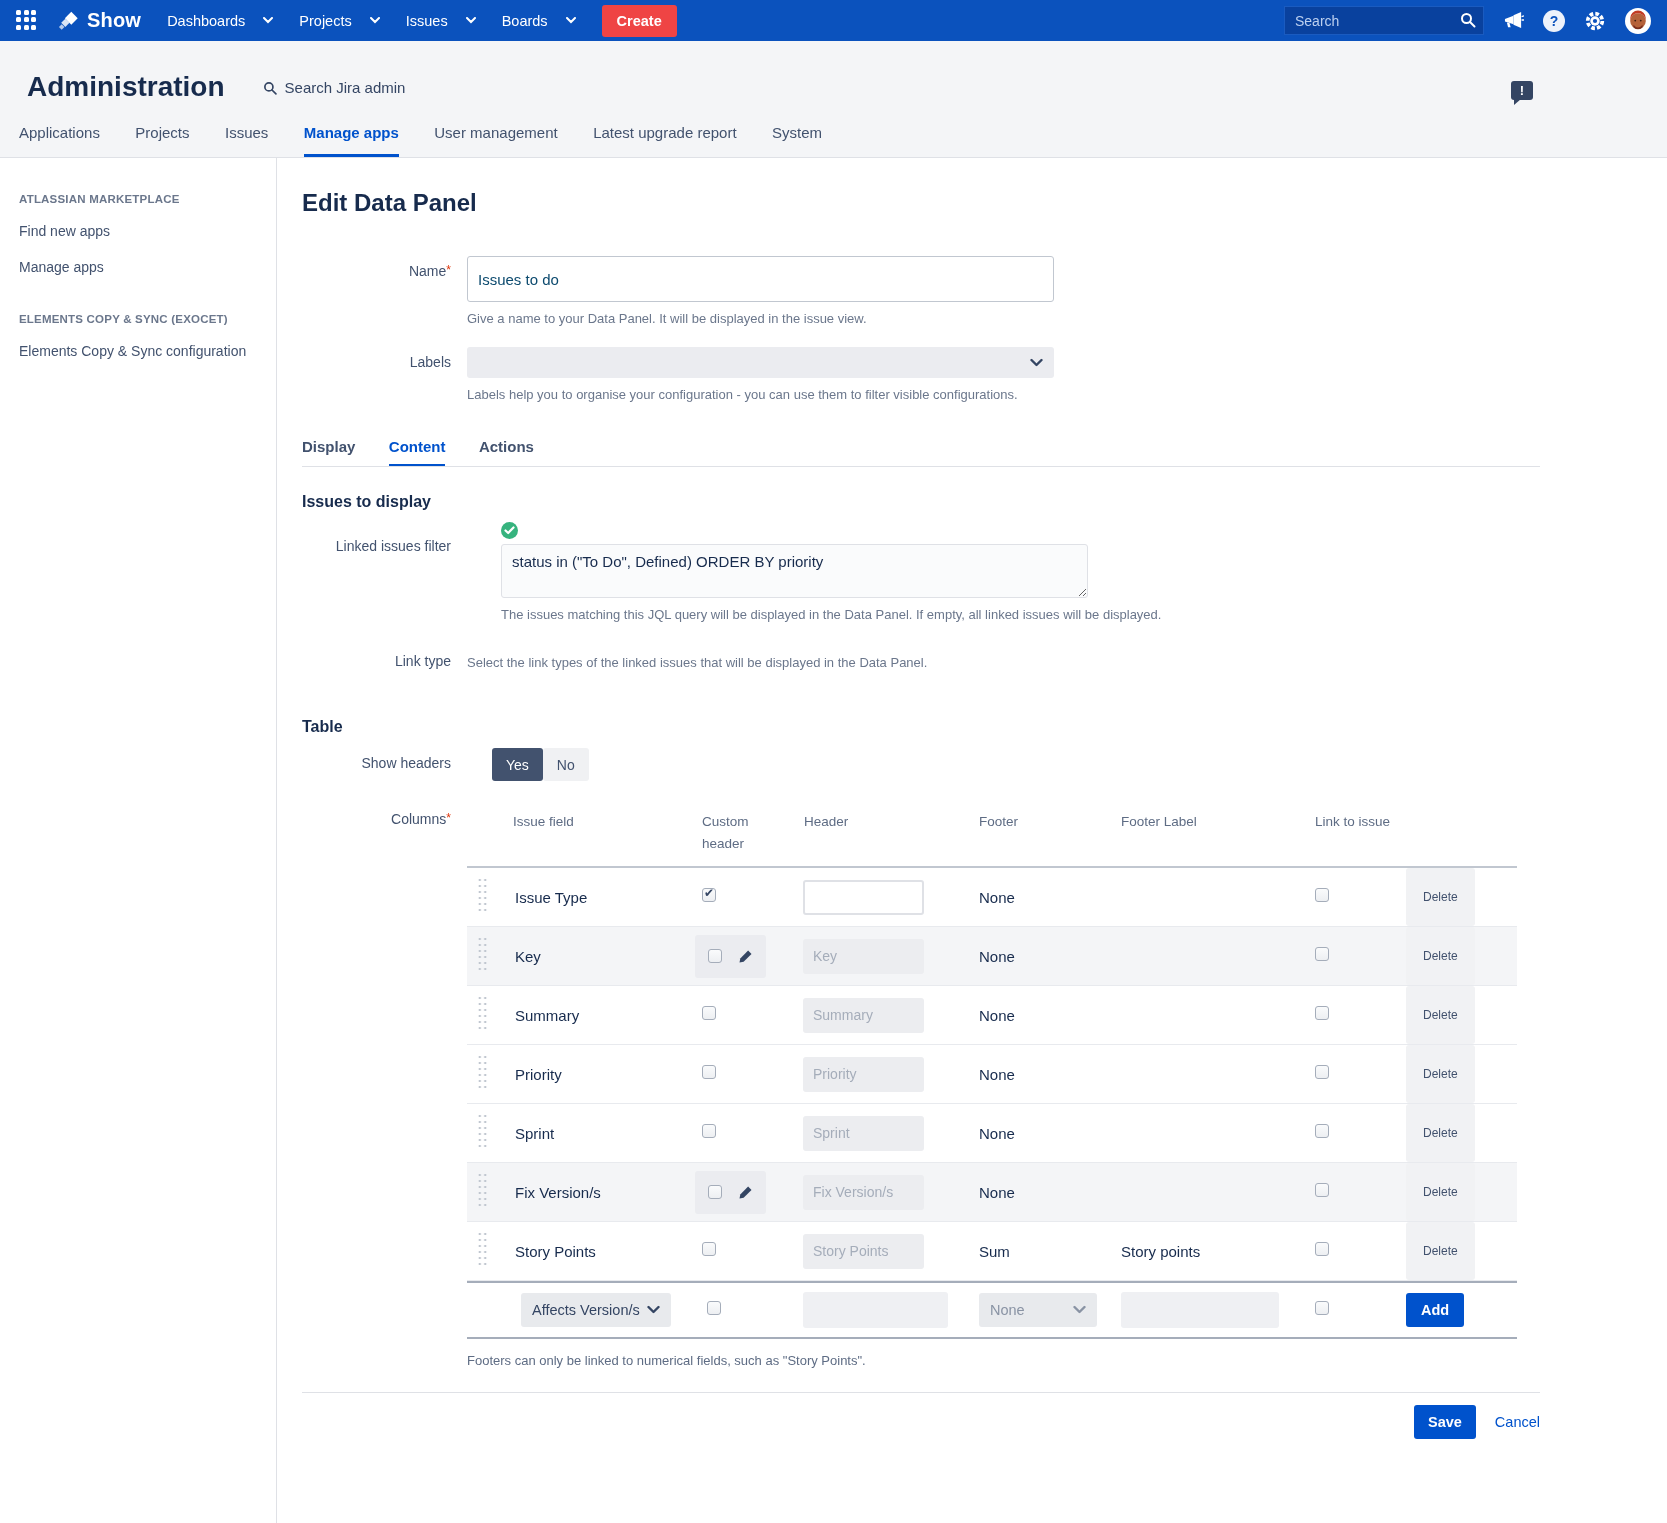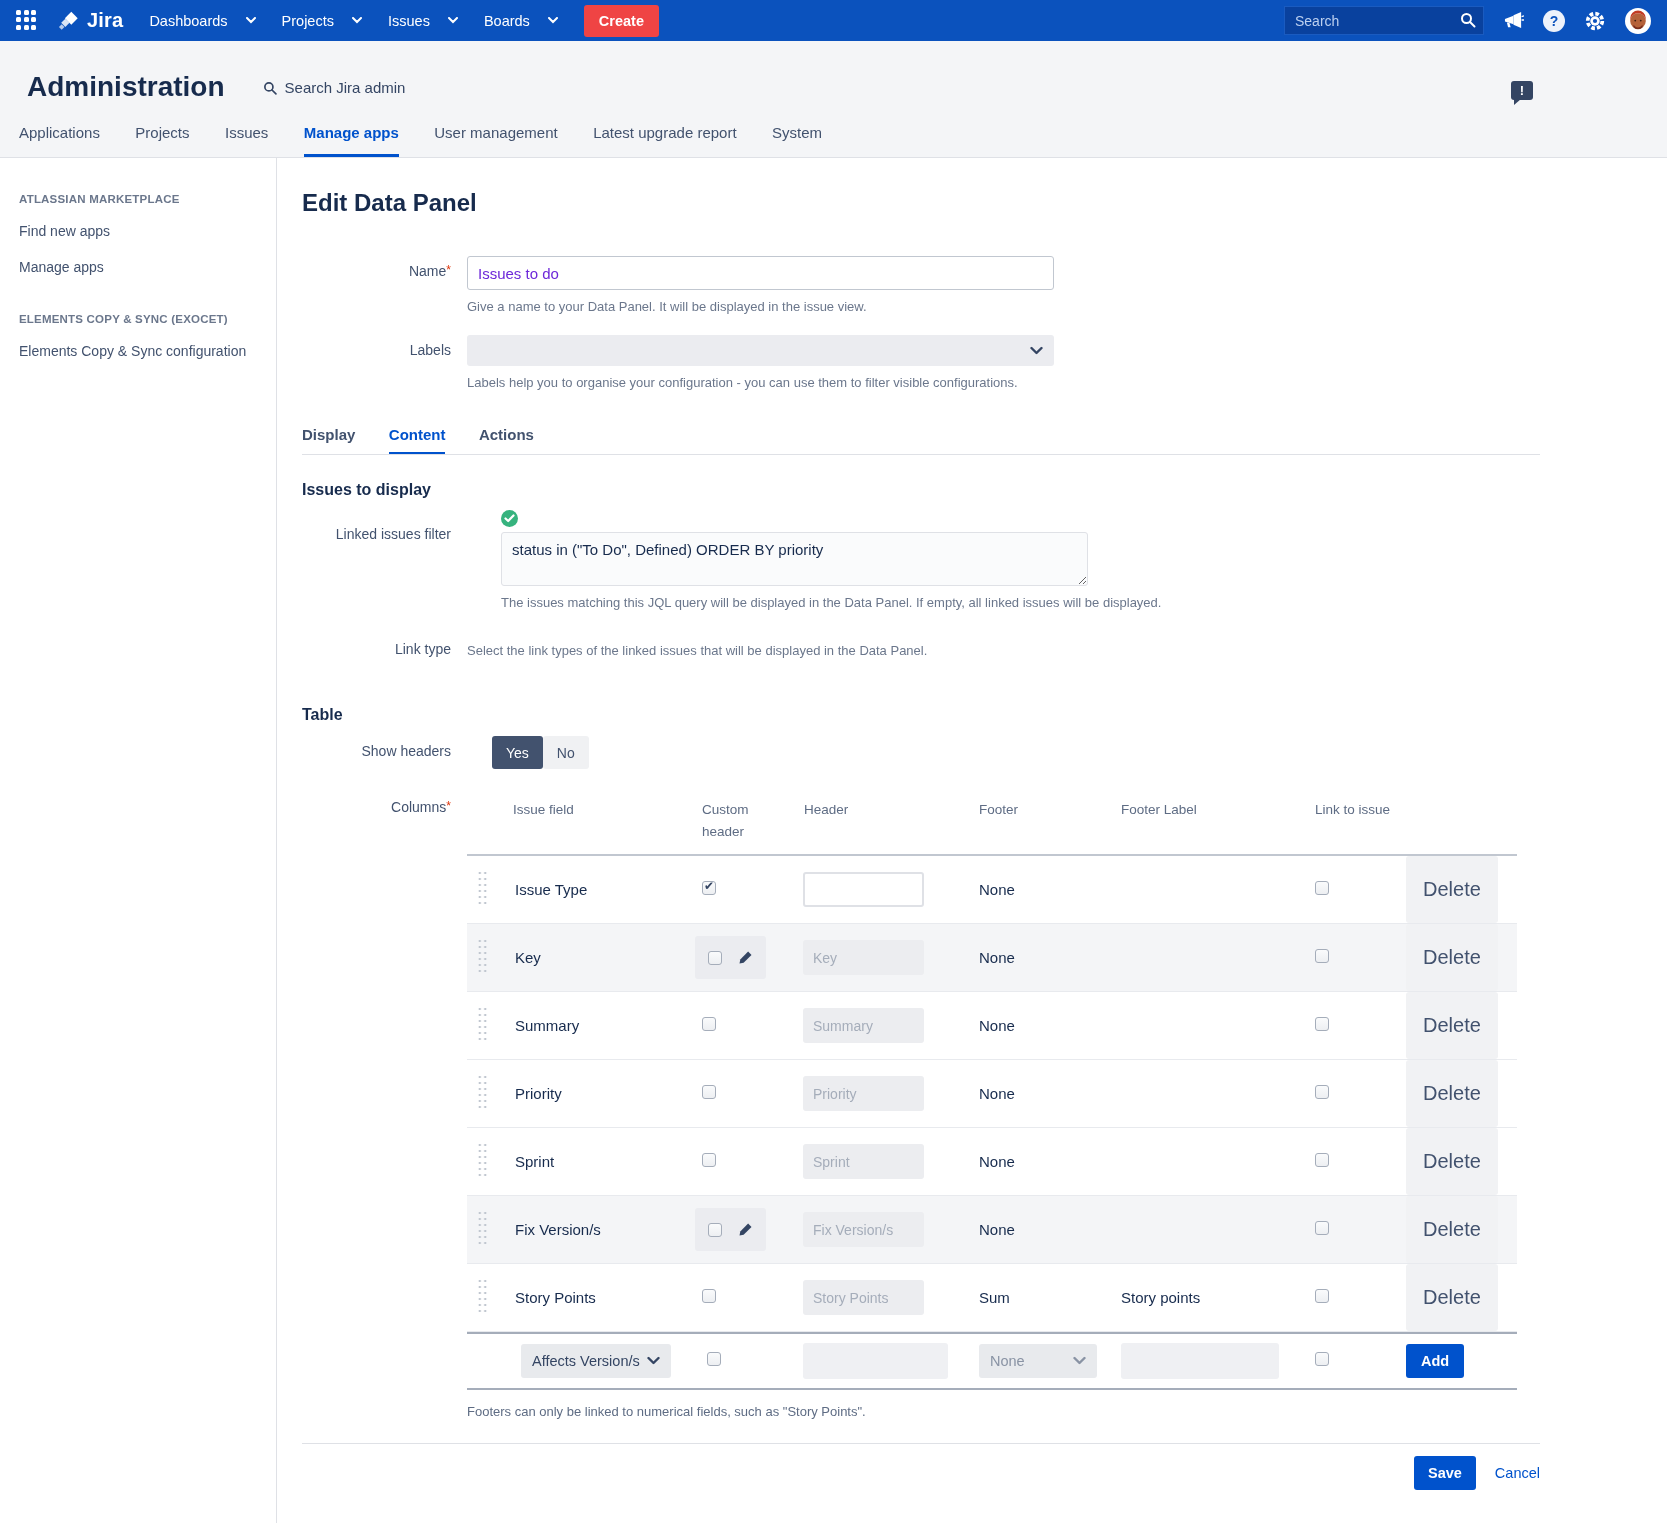--- a/index.html
+++ b/index.html
@@ -46,21 +46,21 @@
   .main { flex:1; padding:0 127px 0 25px; }
 
   .page-title { font-size:24px; font-weight:600; color:#172B4D; margin-top:31px; }
 
   .frow { display:flex; }
   .flabel { width:165px; min-width:165px; text-align:right; padding-right:16px; padding-top:7px; font-size:14px; color:#42526E; }
   .req { color:#DE350B; font-size:12px; vertical-align:top; }
   .ffield { flex:1; }
   .help-text { font-size:13px; color:#6B778C; margin-top:9px; }
 
-  .text-input { width:587px; height:34px; border:1px solid #C1C7D0; border-radius:3px; background:#fff; font-size:15px; color:#6d28d9; padding:0 10px; font-family:inherit; }
+  .text-input { width:587px; height:46px; border:1px solid #C1C7D0; border-radius:3px; background:#fff; font-size:15px; color:#0c4a6e; padding:0 10px; font-family:inherit; }
   .gsel-wide { width:587px; height:31px; background:#EBECF0; border-radius:3px; position:relative; cursor:pointer; display:flex; align-items:center; padding:0 10px; }
   .gsel-wide .chev, .gsel .chev { position:absolute; right:11px; top:50%; transform:translateY(-50%); }
 
   .inner-tabs { margin-top:36px; border-bottom:1px solid #DFE1E6; }
   .itab { display:inline-block; font-size:15px; font-weight:600; color:#42526E; padding-bottom:9px; margin-right:29px; cursor:pointer; }
   .itab.active { color:#0052CC; border-bottom:2px solid #0052CC; }
 
   .section-heading { font-size:16px; font-weight:700; color:#172B4D; }
   .mt26 { margin-top:26px; }
   .mt46 { margin-top:48px; }
@@ -90,21 +90,21 @@
   .cb { width:14px; height:14px; border:1px solid #A5ADBA; border-radius:3px; background:linear-gradient(#FAFBFC,#EDEFF2); display:inline-block; position:relative; cursor:pointer; flex:none; }
   .cb.checked::after { content:"\2714"; position:absolute; left:1px; top:-3px; font-size:12px; color:#344563; }
   .pencil-box { display:inline-flex; align-items:center; gap:16px; margin-left:13px; padding:0; }
   .pencil-box.boxed { background:#EBECF0; border-radius:3px; padding:14px 13px; margin-left:6px; }
   .hdr-input { width:121px; height:35px; border-radius:3px; font-size:14px; font-family:inherit; margin-left:14px; }
   .hdr-input.enabled { background:#fff; border:2px solid #DFE1E6; padding:0 8px; color:#172B4D; }
   .hdr-input.disabled { background:#ECEDF0; border:none; padding:0 10px; }
   .hdr-input::placeholder { color:#A5ADBA; }
   .cell-footer, .cell-footerlabel { font-size:15px; color:#172B4D; padding-left:14px; }
   .cell-link { padding-left:22px; }
-  .del-btn { background:#F1F2F4; border:none; border-radius:3px; color:#42526E; font-size:20px; padding:22px 17px; margin-left:13px; cursor:pointer; font-family:inherit; }
+  .del-btn { background:#F1F2F4; border:none; border-radius:3px; color:#42526E; font-size:12px; padding:22px 17px; margin-left:13px; cursor:pointer; font-family:inherit; }
 
   .add-row { min-height:58px; border-top:2px solid #A5ADBA; border-bottom:2px solid #A5ADBA; }
   .gsel { height:34px; background:#E8EAED; border-radius:3px; position:relative; display:inline-flex; align-items:center; font-size:14.5px; color:#344563; padding:0 30px 0 11px; cursor:pointer; }
   .gsel.field-sel { width:150px; margin-left:18px; }
   .gsel.none-sel { width:118px; margin-left:14px; color:#8993A4; }
   .empty-input { height:36px; background:#EFF0F3; border:none; border-radius:3px; }
   .add-btn { background:#0052CC; color:#fff; font-weight:700; border:none; border-radius:3px; font-size:14.5px; padding:9px 15px; margin-left:13px; cursor:pointer; font-family:inherit; }
 
   .footnote { font-size:13px; color:#5E6C84; margin-top:14px; }
   .bottom-divider { border-top:1px solid #DFE1E6; margin-top:24px; }
@@ -128,21 +128,21 @@
         <i></i>
         <i></i>
         <i></i>
       </span>
     <span class="jira-brand">
       <svg width="22" height="22" viewBox="0 0 24 24">
         <path d="M14.5 2 L21.5 9 L14.5 16 L7.5 9 Z" fill="#fff"></path>
         <path d="M8 9.5 L12.5 14 L8 18.5 L3.5 14 Z" fill="#fff" opacity="0.85"></path>
         <path d="M4 15.5 L7 18.5 L4 21.5 L1 18.5 Z" fill="#fff" opacity="0.7"></path>
       </svg>
-      <span class="brand">Jira</span>
+      <span class="brand">Show</span>
     </span>
     <nav class="nav-menus">
       <span class="nav-item">
           <span>Dashboards</span>
           <svg width="10" height="7" viewBox="0 0 10 7">
             <polyline points="1,1 5,5 9,1" fill="none" stroke="#fff" stroke-width="2" stroke-linecap="round"></polyline>
           </svg>
         </span>
       <span class="nav-item">
           <span>Projects</span>

